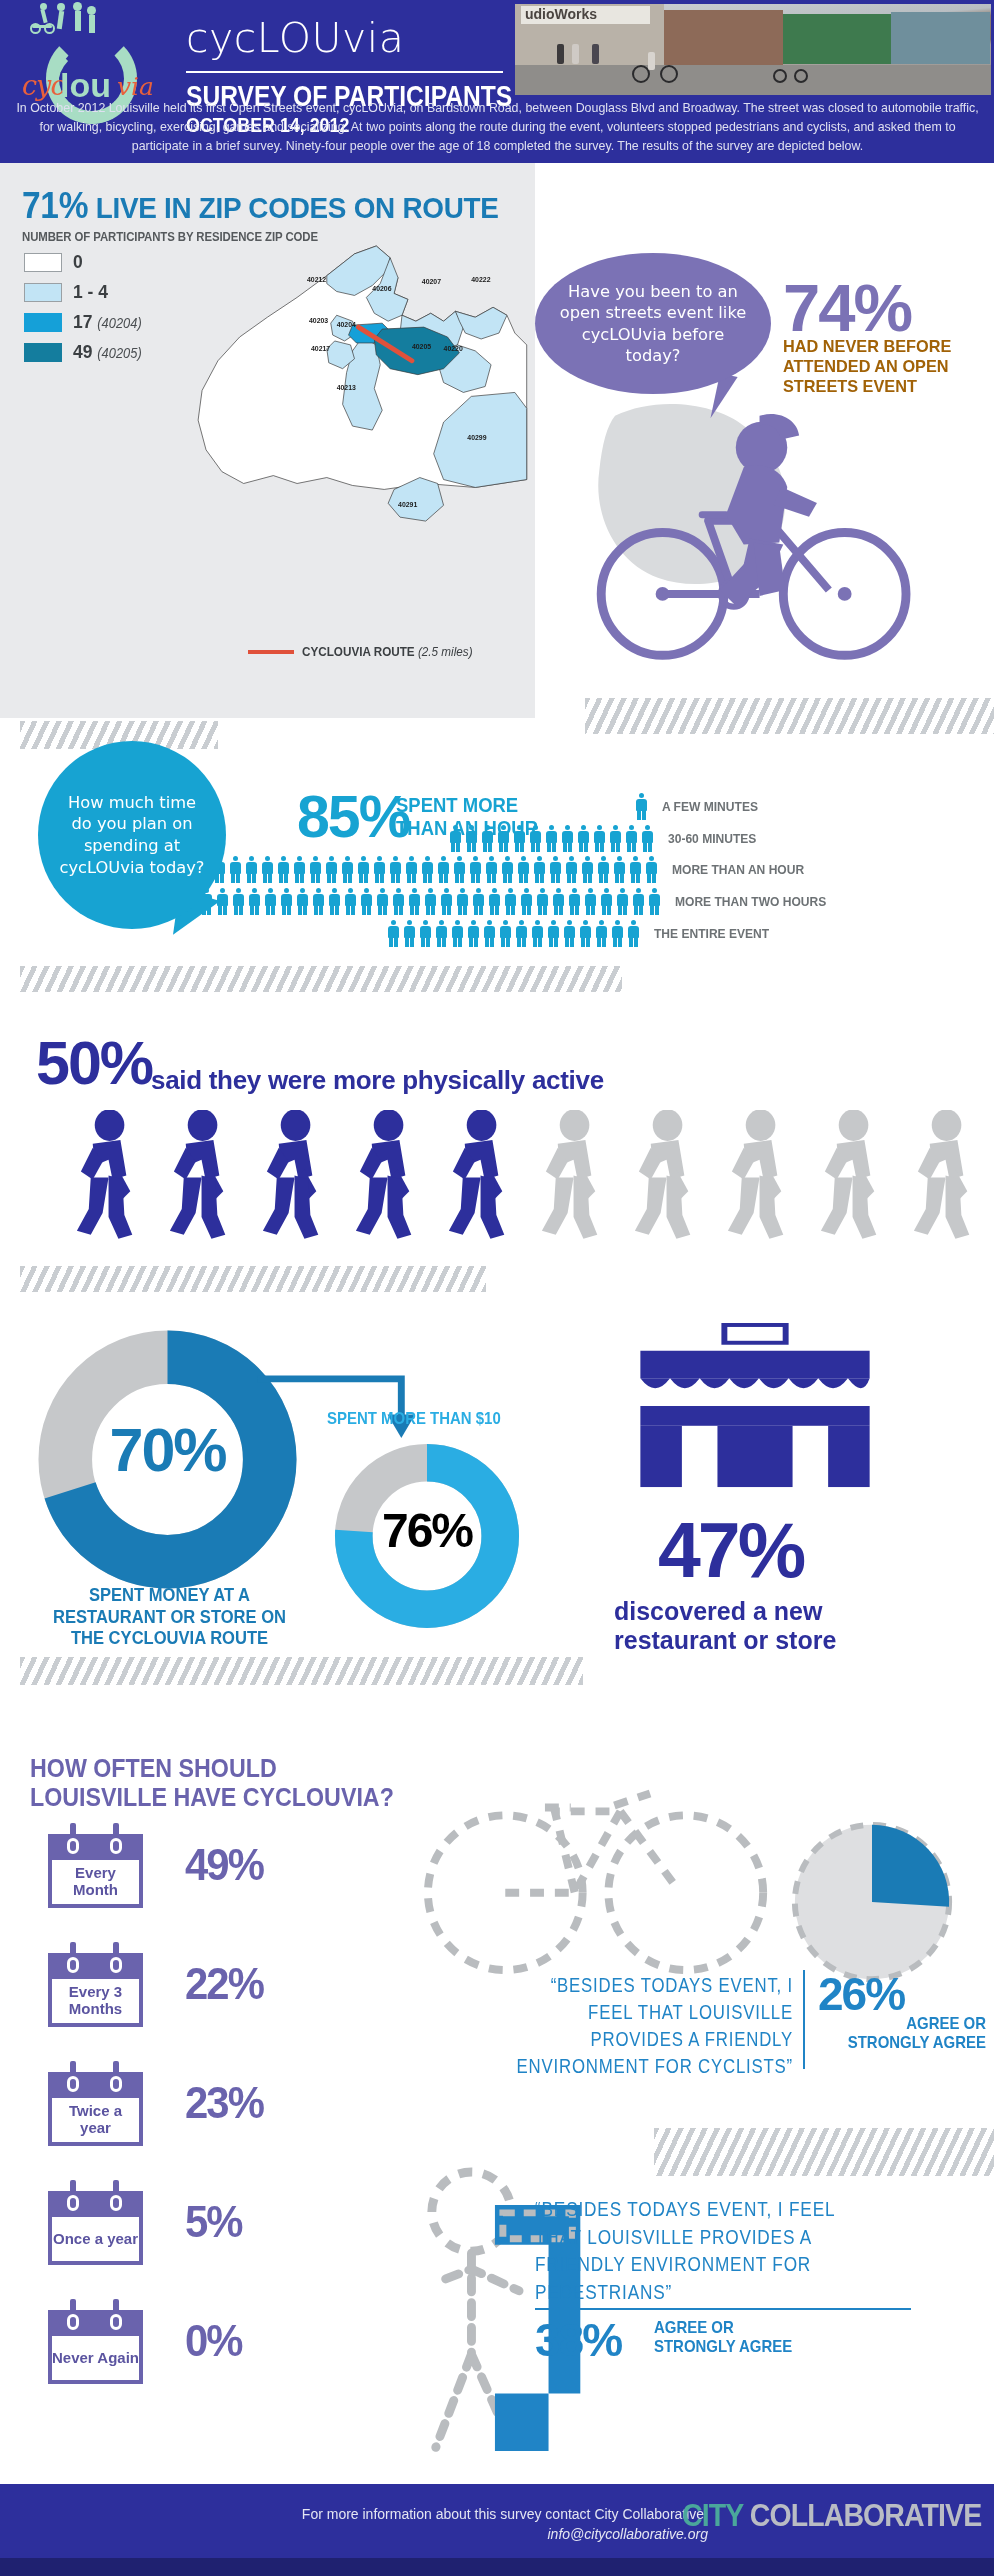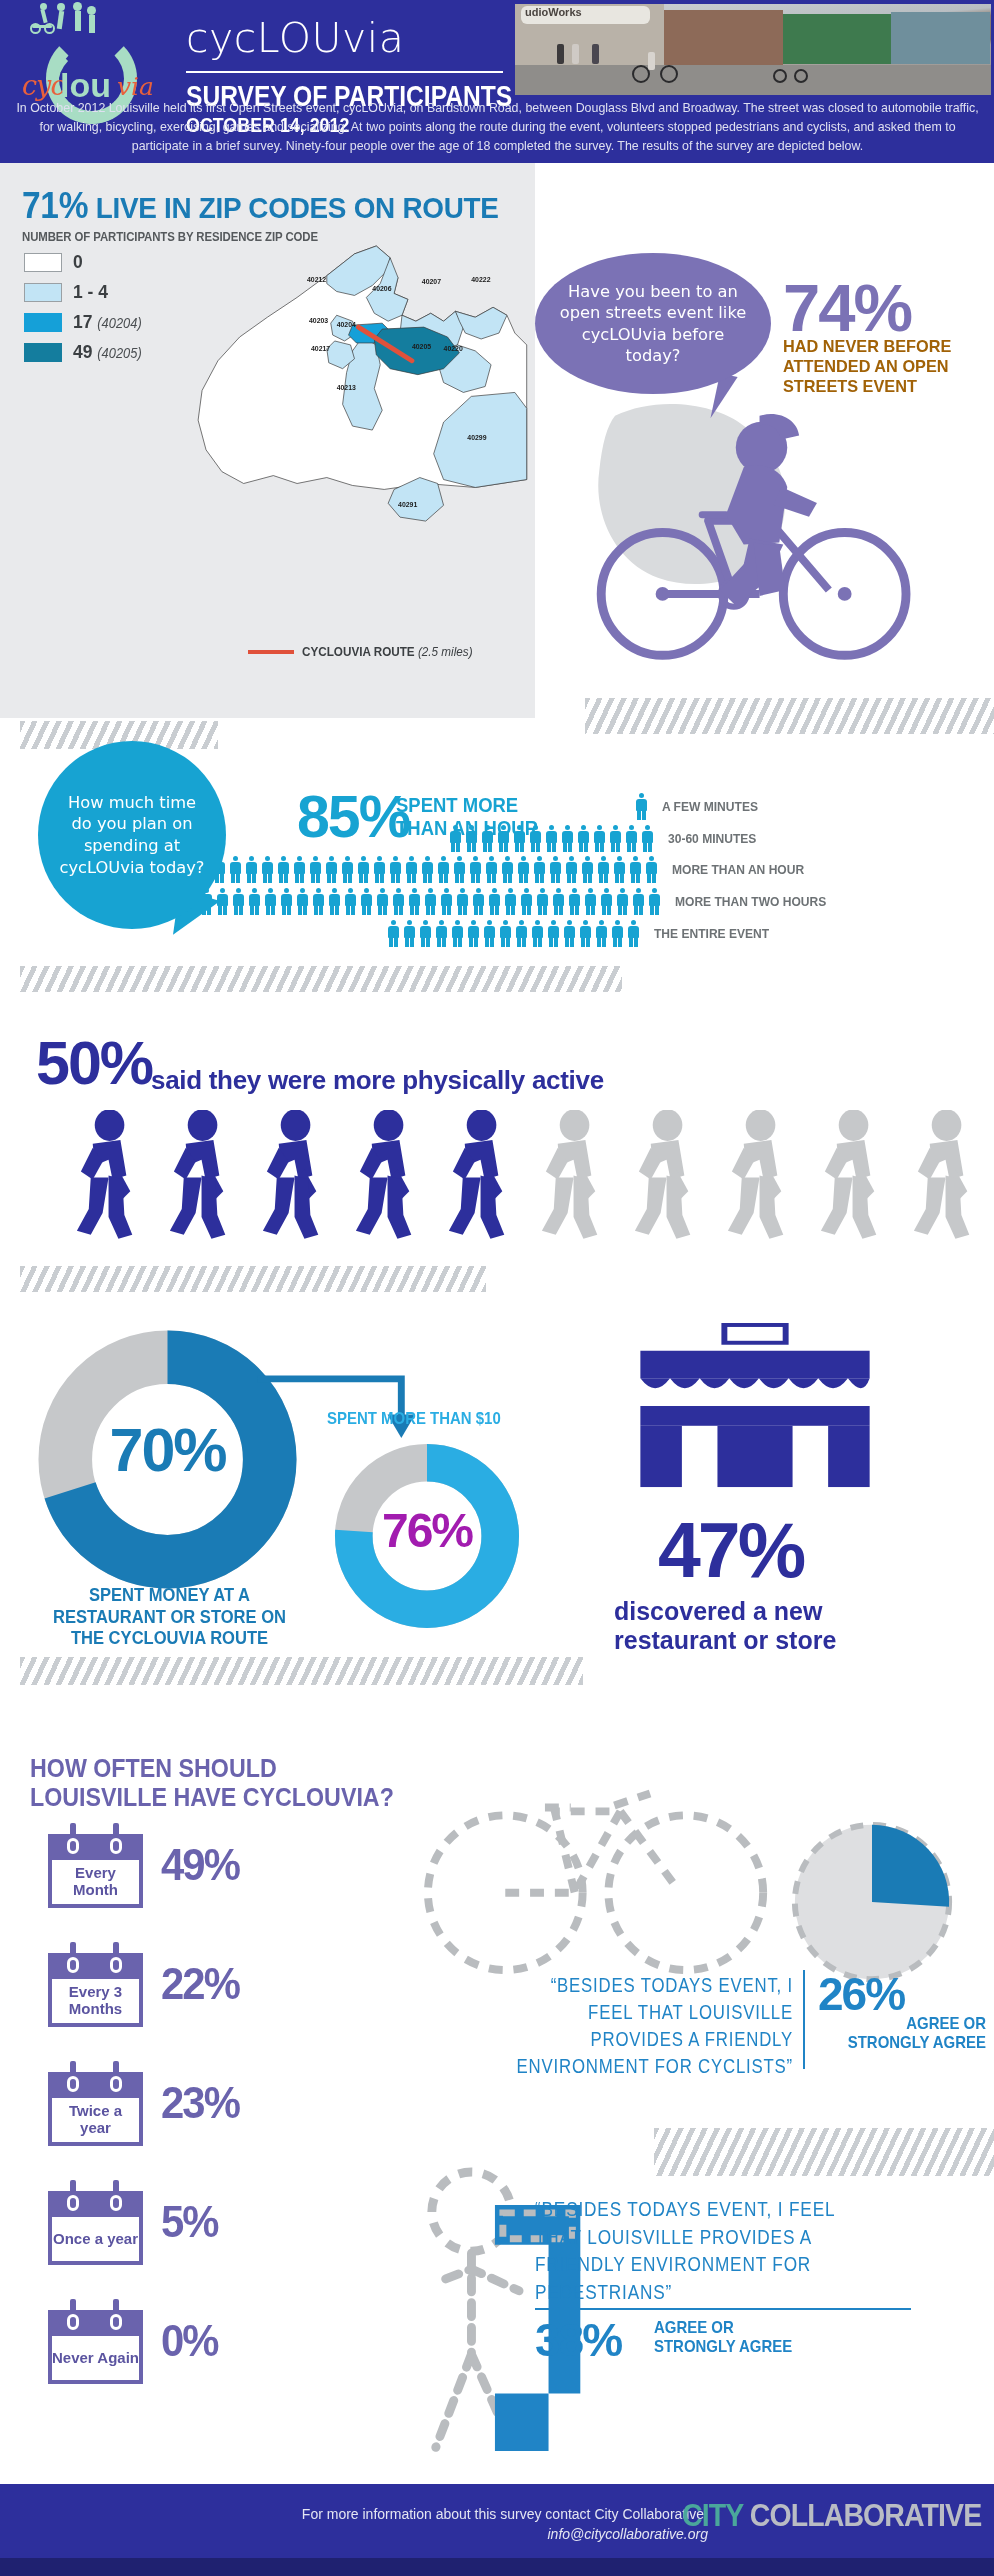--- a/index.html
+++ b/index.html
@@ -98,21 +98,21 @@
     transform: scaleX(0.85);
     transform-origin: left top;
   }
   .hdr-photo {
     position: absolute; left: 515px; top: 4px;
     width: 476px; height: 91px;
     overflow: hidden;
     background: linear-gradient(175deg,#cfd3d6 0%,#b9bec2 34%,#8c7f72 40%,#7d736a 58%,#a7a39e 62%,#8f8d8c 100%);
   }
   .ph-bldg-l { position:absolute; left:0; top:0; width:149px; height:61px; background:#b9b2a8; }
-  .ph-bldg-sign { position:absolute; left:6px; top:2px; width:129px; height:18px; background:#e8e6e0; color:#4a4440; font-size:11px; font-weight:bold; padding-left:4px;border-radius:6px; }
+  .ph-bldg-sign { position:absolute; left:6px; top:2px; width:129px; height:18px; background:#e8e6e0; color:#4a4440; font-size:14px; font-weight:bold; padding-left:4px; }
   .ph-bldg-m { position:absolute; left:149px; top:6px; width:119px; height:55px; background:#8d6a58; }
   .ph-bldg-r { position:absolute; left:268px; top:10px; width:109px; height:50px; background:#3e7a4e; }
   .ph-bldg-r2 { position:absolute; left:376px; top:8px; width:99px; height:52px; background:#6f8f9c; }
   .ph-road { position:absolute; left:0; top:61px; width:476px; height:30px; background:#8f8d8a; }
   .ph-cyc { position:absolute; background:#2a2a2c; border-radius:50%; }
   .hdr-intro {
     position: absolute; left: 12px; top: 99px;
     width: 971px;
     color: #dfe0f0;
     font-size: 12.4px;
@@ -316,21 +316,21 @@
   }
   .store-icon { position: absolute; left: 622px; top: 1323px; }
 
   
   .s6-title {
     position: absolute; left: 30px; top: 1754px;
     color: #6a63ad; font-size: 25px; font-weight: bold;
     line-height: 1.16;
     transform: scaleX(0.93); transform-origin: left top;
   }
-  .cal-row { position: absolute; display: flex; align-items: center; }
+  .cal-row { position: absolute; display: flex; align-items: center; gap: 24px; }
   .calendar { position: relative; width: 95px; height: 84px; flex: none; }
   .cal-ring { position:absolute; top:0; width:6px; height:22px; background:#6a63ad; border-radius:2px; z-index:3; }
   .cal-top { position:absolute; left:0; top:11px; width:95px; height:26px; background:#6a63ad; }
   .cal-hole { position:absolute; top:15px; width:12px; height:16px; border:3.5px solid #ffffff; border-radius:6px; z-index:4; }
   .cal-body { position:absolute; left:0; top:33px; width:95px; height:52px; background:#6a63ad; padding:4px; }
   .cal-inner { width:87px; height:44px; background:#ffffff; display:flex; align-items:center; justify-content:center;
                color:#5b54a0; font-size:15px; font-weight:bold; line-height:1.12; text-align:center; }
   .cal-pct {
     color:#6a63ad; font-size: 44px; font-weight: bold;
     letter-spacing: -2px; margin-left: 18px;
@@ -1248,21 +1248,21 @@
     <path d="M4 12 L150 12 L150 50" stroke="#1a7bb5" stroke-width="7" fill="none"></path>
     <path d="M150 72 L136 48 L164 48 Z" fill="#1a7bb5"></path>
   </svg>
   <div class="s5-spent10">SPENT MORE THAN $10</div>
 
   <div class="donut-wrap" style="left:333px;top:1442px;width:188px;height:188px;">
     <svg width="188" height="188" viewBox="0 0 190 190">
       <circle cx="95" cy="95" r="74" fill="none" stroke="#c6c8ca" stroke-width="38"></circle>
       <circle id="d76" cx="95" cy="95" r="74" fill="none" stroke="#2aade3" stroke-width="38" stroke-dasharray="353.3663416757799 464.9557127312894" transform="rotate(-90 95 95)"></circle>
     </svg>
-    <div class="donut-num" style="top:61px;color:#a21caf;font-size:48px;">76%</div>
+    <div class="donut-num" style="top:61px;color:#000000;font-size:48px;">76%</div>
   </div>
 
   <svg class="store-icon" width="268" height="168" viewBox="0 0 270 170">
     <rect x="100" y="0" width="68" height="22" fill="#2d2f9c"></rect>
     <rect x="106" y="4" width="56" height="14" fill="#ffffff"></rect>
     <path d="M18 28 L250 28 L250 56 L18 56 Z" fill="#2d2f9c"></path>
     <path d="M18 56 q15 20 30 0 q15 20 30 0 q15 20 30 0 q15 20 30 0 q15 20 30 0 q15 20 30 0 q15 20 30 0 q15 20 22 0 L250 56 Z" fill="#2d2f9c"></path>
     <rect x="18" y="84" width="232" height="20" fill="#2d2f9c"></rect>
     <rect x="18" y="104" width="42" height="62" fill="#2d2f9c"></rect>
     <rect x="208" y="104" width="42" height="62" fill="#2d2f9c"></rect>

